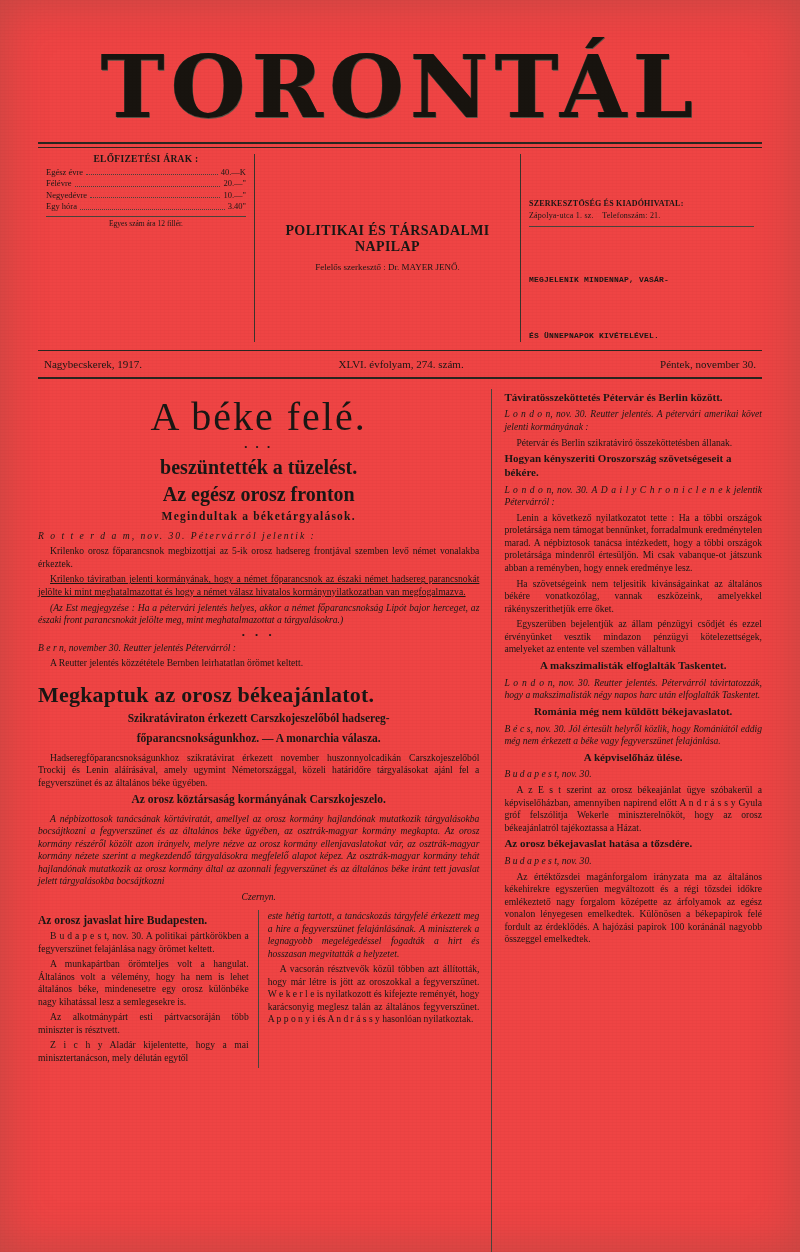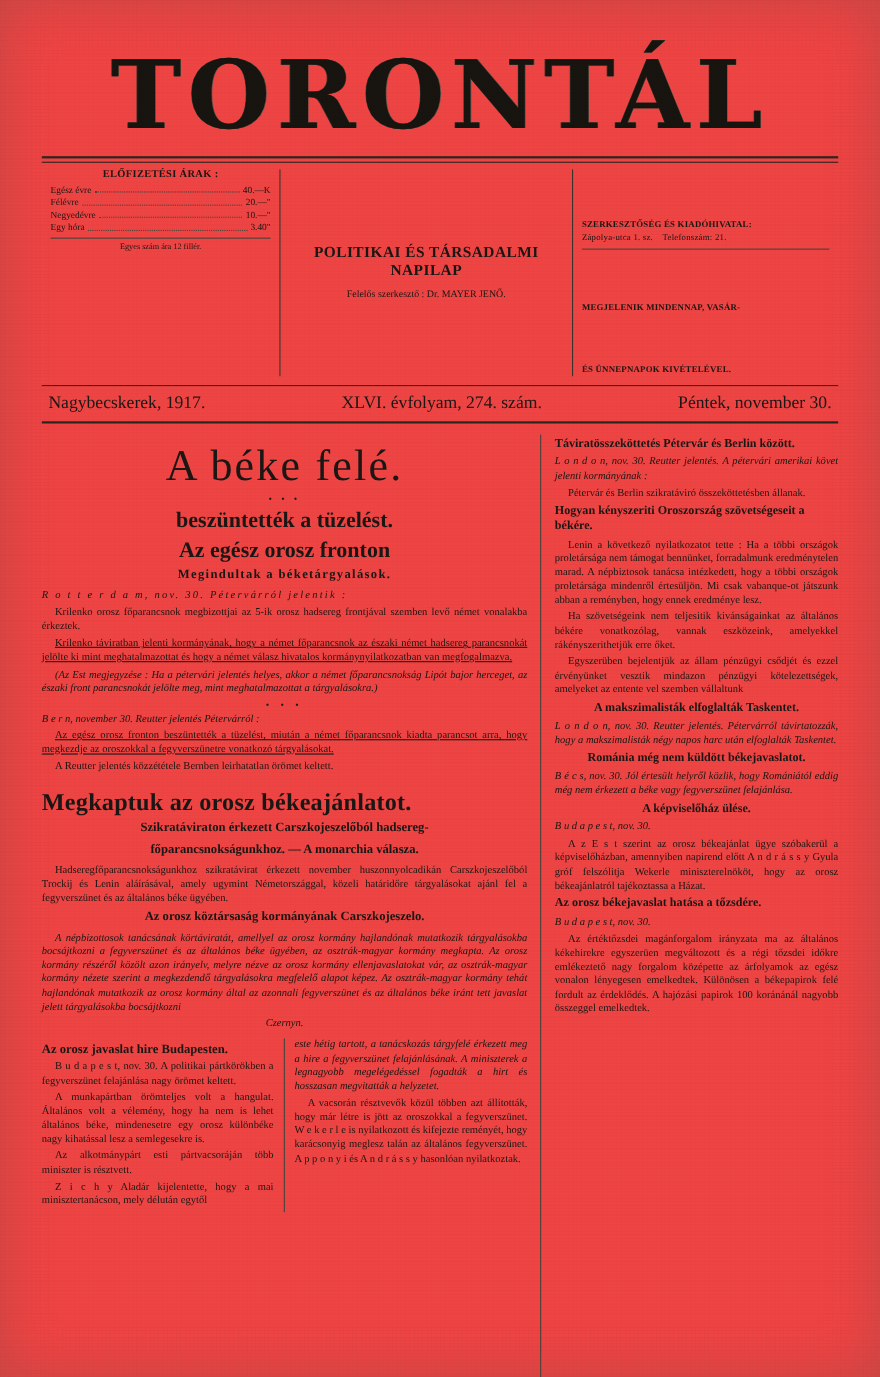--- a/index.html
+++ b/index.html
@@ -53,25 +53,25 @@
     text-align:center;font-weight:bold;font-size:9.5px;letter-spacing:.3px;
     margin-bottom:3px;
   }
   .price-row{display:flex;justify-content:space-between;line-height:1.35;font-size:8.5px;}
   .price-row .dots{flex:1;border-bottom:1px dotted #4a443b;margin:0 3px 3px 3px;}
   .price-note{text-align:center;font-size:7.5px;margin-top:3px;border-top:1px solid #4a443b;padding-top:2px;}
   .mid-main{font-weight:bold;font-size:14px;letter-spacing:.4px;}
   .mid-sub{font-size:9px;margin-top:7px;}
   .right-line{font-size:8px;line-height:1.5;letter-spacing:.2px;}
   .right-line.b{font-weight:bold;margin-top:44px;}
-  .right-box{border-top:1px solid #4a443b;margin-top:4px;padding-top:3px;}
+  .right-box{border-top:1px solid #4a443b;margin-top:4px;padding-top:3px;font-family:Liberation Mono, monospace;}
   
   .issueline{
     display:flex;justify-content:space-between;align-items:center;
-    font-size:16px;
+    font-size:11px;
     padding:7px 6px 7px 6px;
     border-bottom:2px solid #2b2620;
     gap:32px;
   }
   
   .body{
     display:flex;
     margin-top:10px;
     height:905px;
   }
@@ -214,21 +214,20 @@
       <div class="headline2">beszüntették a tüzelést.</div>
       <div class="headline2">Az egész orosz fronton</div>
       <div class="headline3">Megindultak a béketárgyalások.</div>
 
       <p class="tx sp noind">R o t t e r d a m, nov. 30. Pétervárról jelentik :</p>
       <p class="tx">Krilenko orosz főparancsnok megbizottjai az 5-ik orosz hadsereg frontjával szemben levő német vonalakba érkeztek.</p>
       <p class="tx ul">Krilenko táviratban jelenti kormányának, hogy a német főparancsnok az északi német hadsereg parancsnokát jelölte ki mint meghatalmazottat és hogy a német válasz hivatalos kormánynyilatkozatban van megfogalmazva.</p>
       <p class="tx ital">(Az Est megjegyzése : Ha a pétervári jelentés helyes, akkor a német főparancsnokság Lipót bajor herceget, az északi front parancsnokát jelölte meg, mint meghatalmazottat a tárgyalásokra.)</p>
       <div class="dots-sep">• • •</div>
       <p class="tx noind ital">B e r n, november 30. Reutter jelentés Pétervárról :</p>
-      <p class="tx ul">Az egész orosz fronton beszüntették a tüzelést, miután a német főparancsnok kiadta parancsot arra, hogy megkezdje az oroszokkal a fegyverszünetre vonatkozó tárgyalásokat.</p>
       <p class="tx">A Reutter jelentés közzététele Bernben leirhatatlan örömet keltett.</p>
 
       <div class="headline-big">Megkaptuk az orosz békeajánlatot.</div>
       <div class="sub-center">Szikratáviraton érkezett Carszkojeszelőból hadsereg-</div>
       <div class="sub-center">főparancsnokságunkhoz. — A monarchia válasza.</div>
 
       <p class="tx">Hadseregfőparancsnokságunkhoz szikratávirat érkezett november huszonnyolcadikán Carszkojeszelőból Trockij és Lenin aláírásával, amely ugymint Németországgal, közeli határidőre tárgyalásokat ajánl fel a fegyverszünet és az általános béke ügyében.</p>
       <div class="sub-center">Az orosz köztársaság kormányának Carszkojeszelo.</div>
       <p class="tx ital">A népbizottosok tanácsának körtáviratát, amellyel az orosz kormány hajlandónak mutatkozik tárgyalásokba bocsájtkozni a fegyverszünet és az általános béke ügyében, az osztrák-magyar kormány megkapta. Az orosz kormány részéről közölt azon irányelv, melyre nézve az orosz kormány ellenjavaslatokat vár, az osztrák-magyar kormány nézete szerint a megkezdendő tárgyalásokra megfelelő alapot képez. Az osztrák-magyar kormány tehát hajlandónak mutatkozik az orosz kormány által az azonnali fegyverszünet és az általános béke iránt tett javaslat jelett tárgyalásokba bocsájtkozni</p>
       <div class="sig">Czernyn.</div>
@@ -247,20 +246,21 @@
         </div>
       </div>
     </div>
 
     <div class="col-right">
       <div class="rhead">Táviratösszeköttetés  Pétervár és Berlin között.</div>
       <p class="tx noind">L o n d o n, nov. 30. Reutter jelentés. A pétervári amerikai követ jelenti kormányának :</p>
       <p class="tx">Pétervár és Berlin szikratáviró összeköttetésben állanak.</p>
 
       <div class="rhead">Hogyan kényszeriti Oroszország szövetségeseit a békére.</div>
+      <p class="tx noind">L o n d o n, nov. 30. A D a i l y  C h r o n i c l e n e k  jelentik Pétervárról :</p>
       <p class="tx">Lenin a következő nyilatkozatot tette : Ha a többi országok proletársága nem támogat bennünket, forradalmunk eredménytelen marad. A népbiztosok tanácsa intézkedett, hogy a többi országok proletársága mindenről értesüljön. Mi csak vabanque-ot játszunk abban a reményben, hogy ennek eredménye lesz.</p>
       <p class="tx">Ha szövetségeink nem teljesitik kivánságainkat az általános békére vonatkozólag, vannak eszközeink, amelyekkel rákényszerithetjük erre őket.</p>
       <p class="tx">Egyszerüben bejelentjük az állam pénzügyi csődjét és ezzel érvényünket vesztik mindazon pénzügyi kötelezettségek, amelyeket az entente vel szemben vállaltunk</p>
 
       <div class="rhead center">A makszimalisták elfoglalták Taskentet.</div>
       <p class="tx noind">L o n d o n, nov. 30. Reutter jelentés. Pétervárról távirtatozzák, hogy a makszimalisták négy napos harc után elfoglalták Taskentet.</p>
 
       <div class="rhead center">Románia még nem küldött békejavaslatot.</div>
       <p class="tx noind">B é c s, nov. 30. Jól értesült helyről közlik, hogy Romániától eddig még nem érkezett a béke vagy fegyverszünet felajánlása.</p>
 

